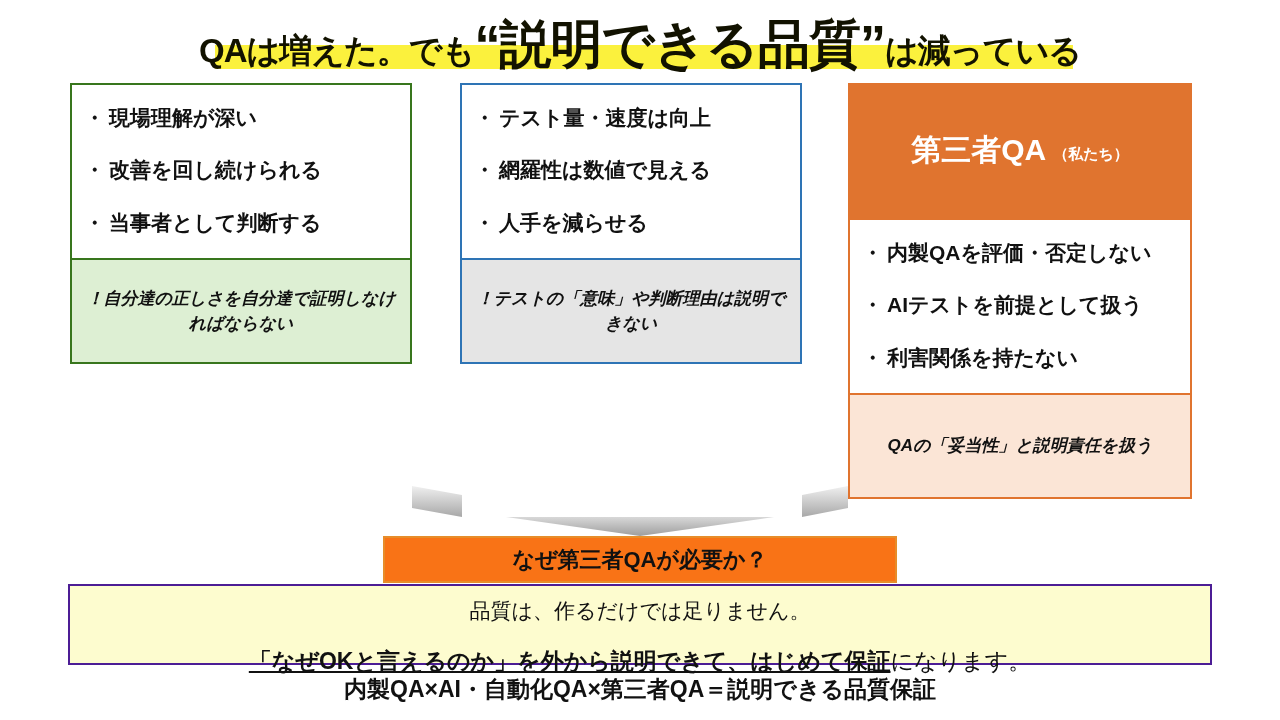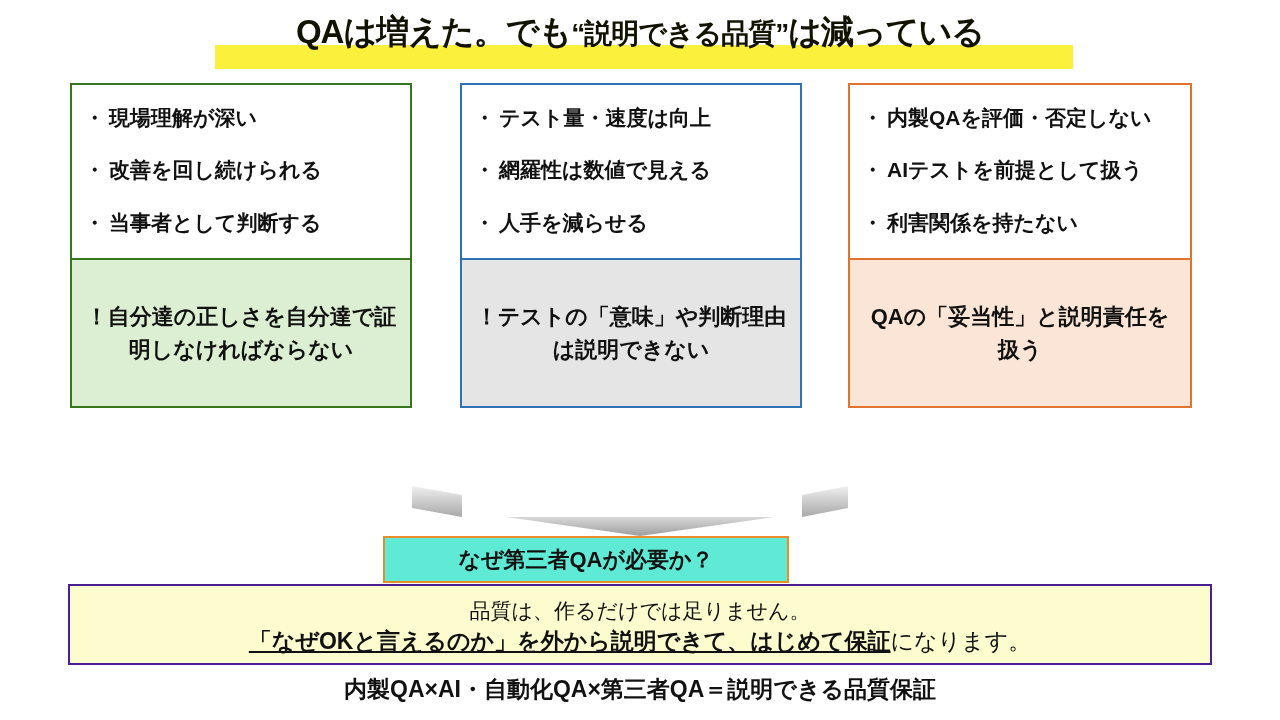--- a/index.html
+++ b/index.html
@@ -10,68 +10,68 @@
   
   .title{
     position:absolute;left:0;top:10px;width:1280px;height:60px;
     text-align:center;white-space:nowrap;font-weight:800;color:#121200;
   }
   .title-highlight{
     position:absolute;left:215px;top:35px;width:858px;height:24px;
     background:#fbf13d;z-index:0;
   }
   .title .t1{position:relative;z-index:1;font-size:33px;letter-spacing:-1px;}
-  .title .t2{position:relative;z-index:1;font-size:28px;letter-spacing:-1px;}
+  .title .t2{position:relative;z-index:1;font-size:52px;letter-spacing:-1px;}
   
   .arrows{position:absolute;left:0;top:0;z-index:1;}
   
   .col{position:absolute;top:83px;width:342px;z-index:2;}
   .col-header{
     height:135px;display:flex;align-items:center;justify-content:center;
     color:#ffffff;font-weight:800;font-size:30px;letter-spacing:0;
   }
   .col-header .sub{font-size:15px;font-weight:800;margin-left:7px;margin-top:8px;}
   .col-body{
     box-sizing:border-box;height:177px;background:#ffffff;
     border:2px solid;padding:20px 10px 0 12px;
   }
   .bullet-item{
     display:flex;align-items:flex-start;
     font-size:21px;font-weight:800;line-height:1.25;margin-bottom:26px;color:#111;
   }
   .bullet-item .bullet{margin-right:4px;}
   .col-note{
-    box-sizing:border-box;height:150px;margin-top:-2px;border:2px solid;
+    box-sizing:border-box;height:106px;margin-top:-2px;border:2px solid;
     display:flex;align-items:center;justify-content:center;text-align:center;
-    font-size:22px;font-weight:800;line-height:1.5;padding:0 12px;color:#111;
+    font-size:17px;font-weight:800;line-height:1.5;padding:0 12px;color:#111;font-style:italic;
   }
   .col-green  .col-header{background:#3a7d22;}
   .col-green  .col-body{border-color:#38761d;}
   .col-green  .col-note{background:#ddefd3;border-color:#38761d;}
   .col-indigo .col-header{background:#3b2ba6;}
   .col-indigo .col-body{border-color:#2e74b5;}
   .col-indigo .col-note{background:#e5e5e5;border-color:#2e74b5;}
   .col-orange .col-header{background:#e0742f;}
   .col-orange .col-body{border-color:#e0742f;}
   .col-orange .col-note{background:#fbe5d6;border-color:#e0742f;}
   
   .question-box{
-    position:absolute;left:383px;top:536px;width:406px;height:47px;z-index:4;
-    box-sizing:border-box;background:#5eead4;border:2px solid #e78d2a;
+    position:absolute;left:383px;top:536px;width:514px;height:47px;z-index:4;
+    box-sizing:border-box;background:#f97316;border:2px solid #e78d2a;
     display:flex;align-items:center;justify-content:center;
     font-size:22px;font-weight:800;color:#111;
   }
   
   .summary-box{
     position:absolute;left:68px;top:584px;width:1144px;height:81px;z-index:3;
     box-sizing:border-box;background:#fdfccf;border:2px solid #4c1d95;
     text-align:center;padding-top:11px;color:#111;
   }
   .summary-line1{font-size:21px;font-weight:400;line-height:1.35;}
-  .summary-line2{font-size:23px;line-height:1.45;}
+  .summary-line2{font-size:23px;line-height:1.45;margin-top:20px;}
   .summary-line2 .emph{font-weight:800;text-decoration:underline;}
   .summary-line2 .tail{font-weight:400;}
   
   .footer-formula{
     position:absolute;left:0;top:674px;width:1280px;z-index:2;
     text-align:center;font-size:23px;font-weight:800;color:#111;
   }
 </style>
 </head>
 <body>
@@ -133,20 +133,24 @@
           <span class="bullet">・</span>
           <span>人手を減らせる</span>
         </div>
     </div>
     <div class="col-note">
       <span>！テストの「意味」や判断理由は説明できない</span>
     </div>
   </div>
 
   <div class="col col-orange" style="left:848px;width:344px">
+    <div class="col-header">
+      <span>第三者QA</span>
+      <span class="sub">（私たち）</span>
+    </div>
     <div class="col-body">
       <div class="bullet-item">
           <span class="bullet">・</span>
           <span>内製QAを評価・否定しない</span>
         </div>
       <div class="bullet-item">
           <span class="bullet">・</span>
           <span>AIテストを前提として扱う</span>
         </div>
       <div class="bullet-item">

